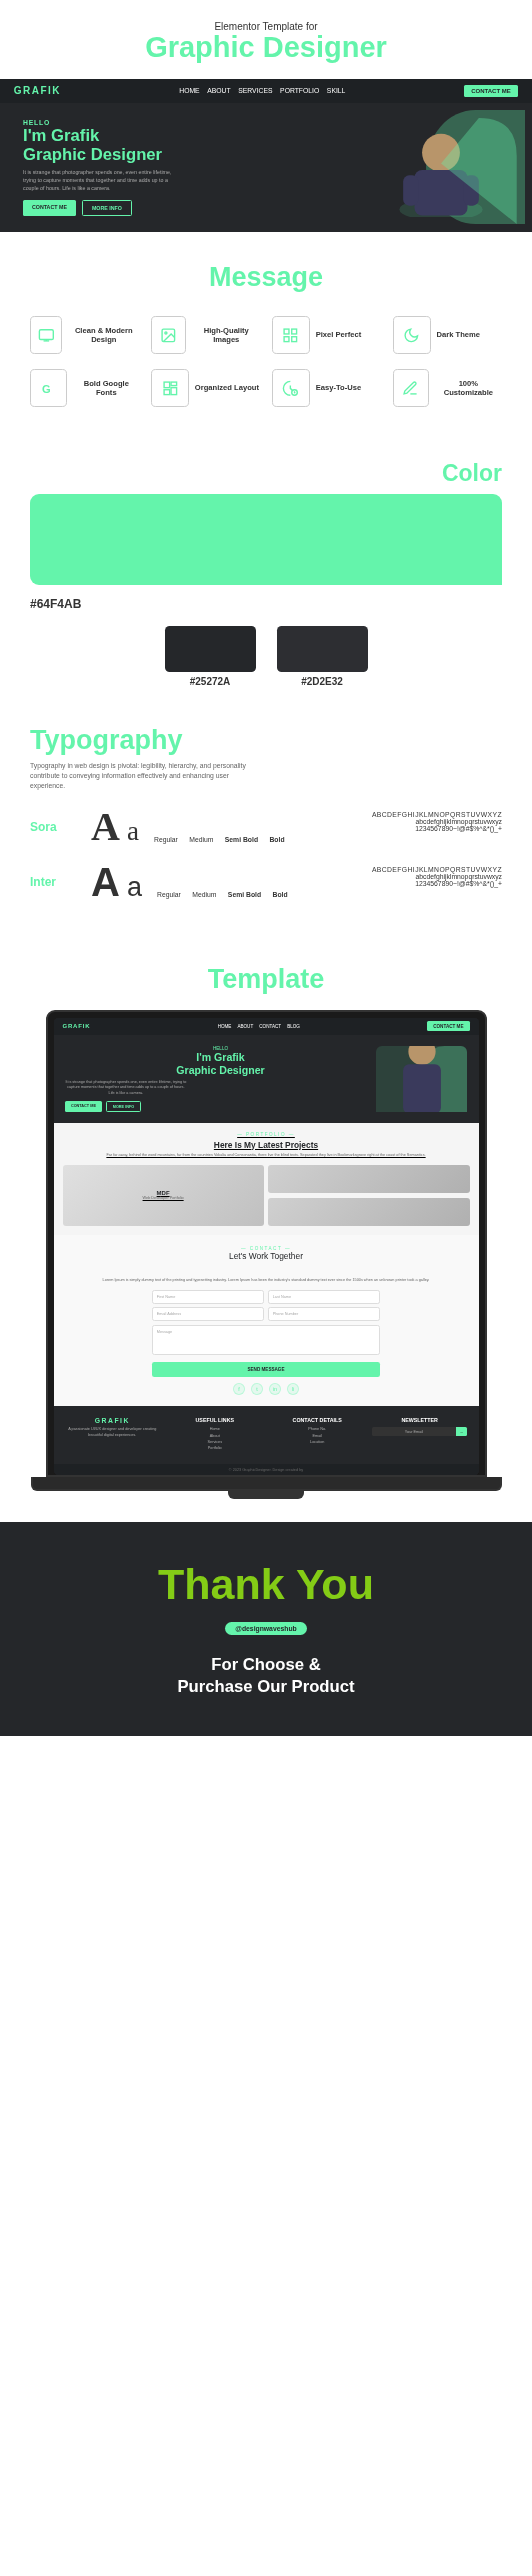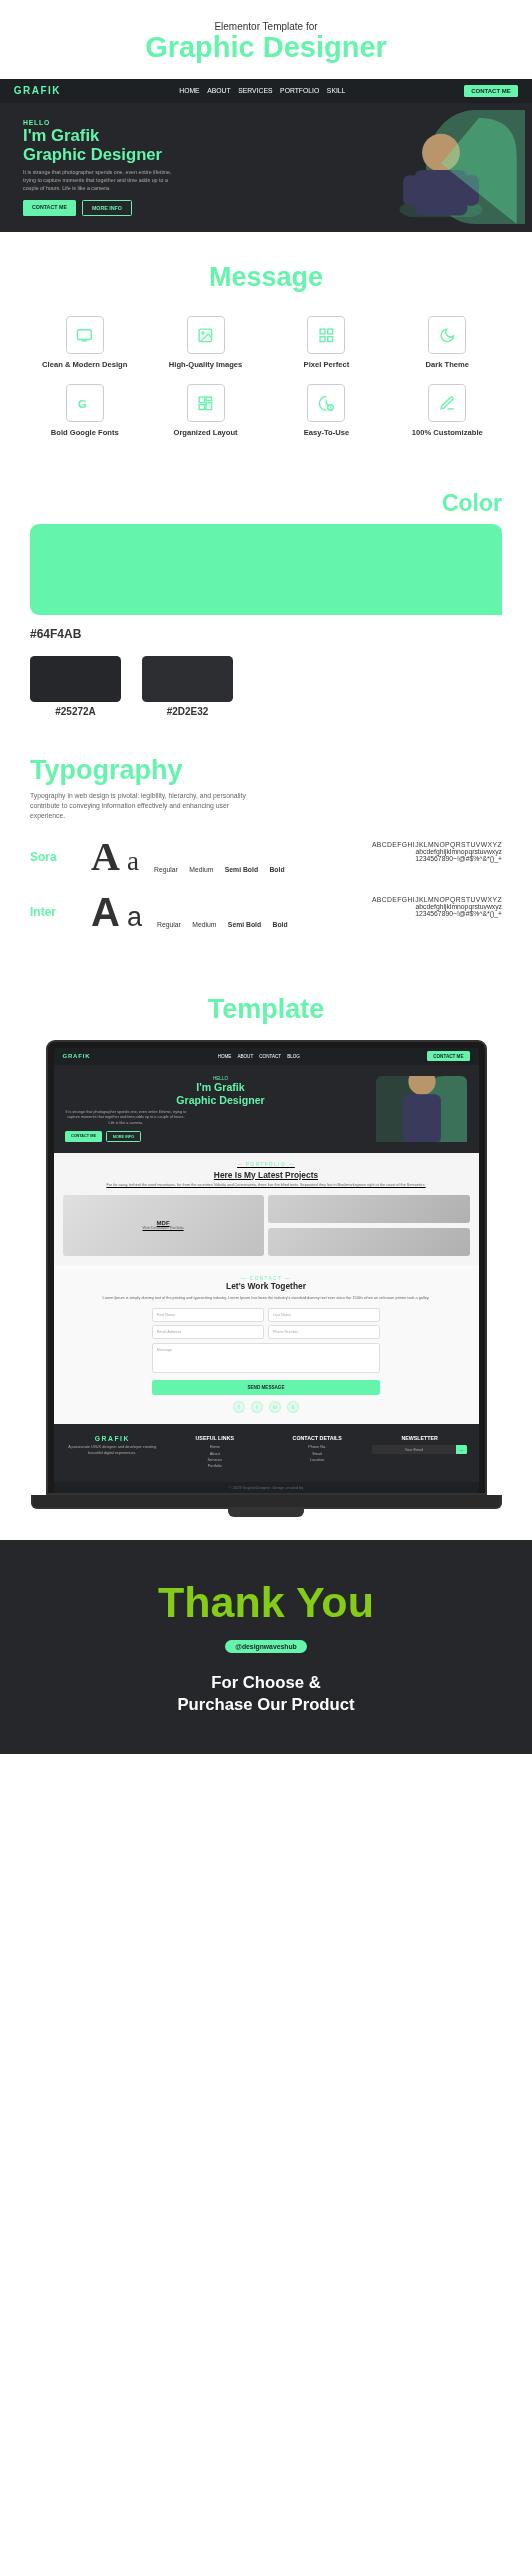--- a/index.html
+++ b/index.html
@@ -147,21 +147,21 @@
       color: #64F4AB;
       margin-bottom: 23px;
     }
     .features-grid {
       display: grid;
       grid-template-columns: repeat(4, 1fr);
       gap: 15px 11.4px;
     }
     .feature-item {
       display: flex;
-      flex-direction: column;
+      flex-direction: row;
       align-items: center;
       gap: 6px;
     }
     .feature-icon-box {
       width: 38px;
       height: 38px;
       border: 1.1px solid #ccc;
       border-radius: 4.6px;
       display: flex;
       align-items: center;
@@ -198,20 +198,21 @@
     .color-hex-main {
       font-size: 12px;
       font-weight: 700;
       color: #333;
       margin-bottom: 15px;
     }
     .color-row {
       display: flex;
       gap: 21px;
       align-items: center;
+      justify-content: center;
     }
     .color-dark-item {
       display: flex;
       flex-direction: column;
       align-items: center;
       gap: 4.6px;
     }
     .color-dark-swatch {
       width: 91px;
       height: 46px;
@@ -493,23 +494,23 @@
       padding: 11.4px;
       text-align: center;
     }
     .mini-contact-label {
       font-size: 4.6px;
       color: #64F4AB;
       letter-spacing: 1.5px;
     }
     .mini-contact-title {
       font-size: 8.4px;
-      font-weight: 700;
+      font-weight: 400;
       color: #25272A;
-      margin-bottom: 5px;
+      margin-bottom: 17px;
       text-align: center;
     }
     .mini-contact-desc {
       font-size: 3.8px;
       color: #666;
       margin-bottom: 7.6px;
     }
     .mini-contact-form {
       display: grid;
       grid-template-columns: 1fr 1fr;

